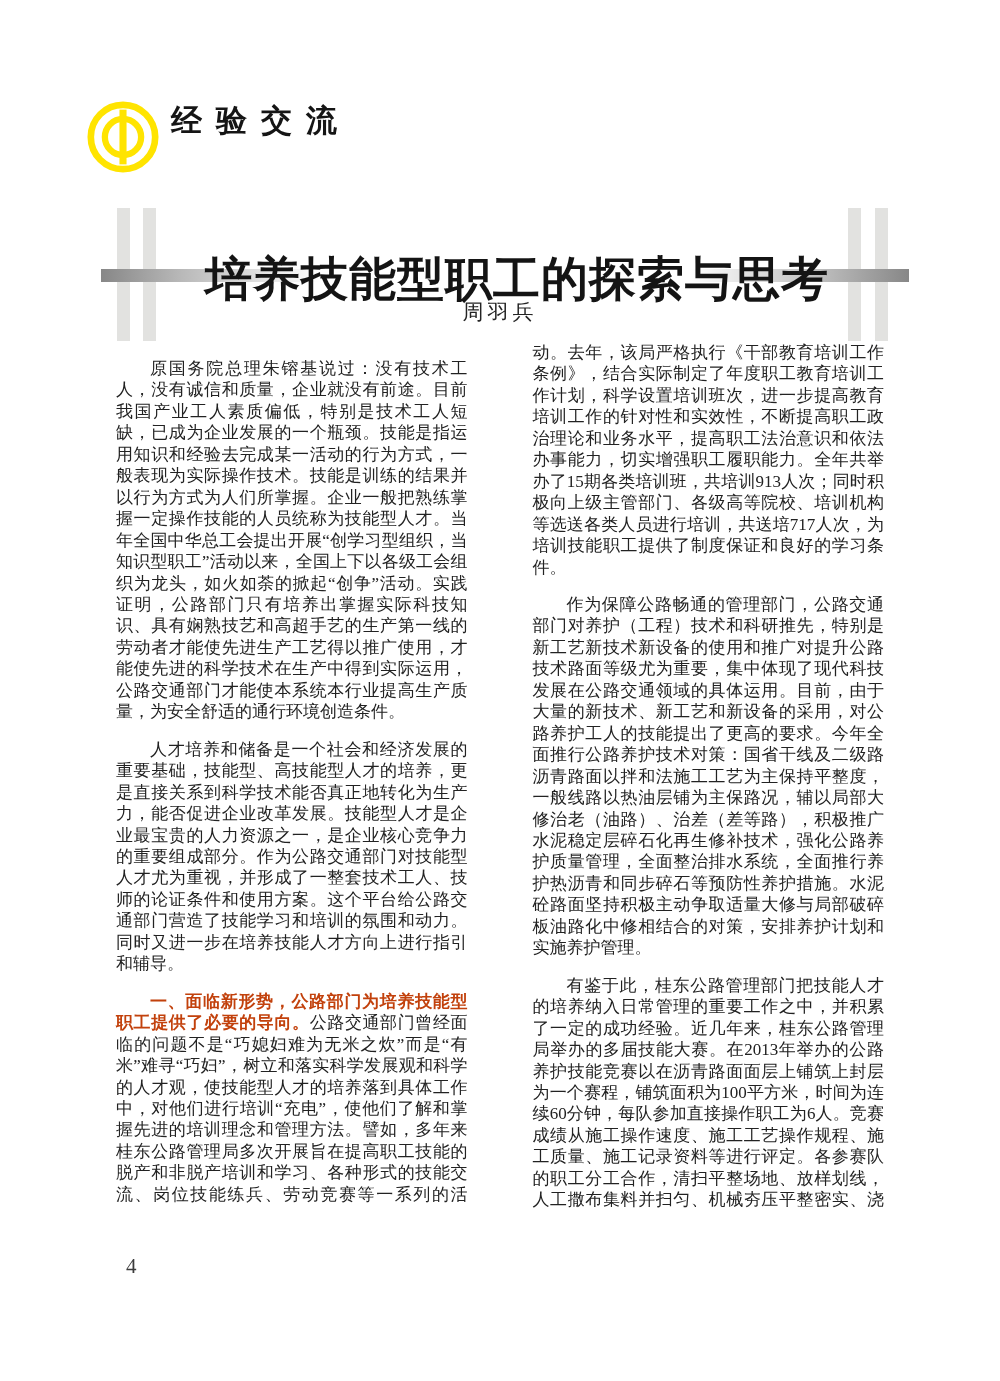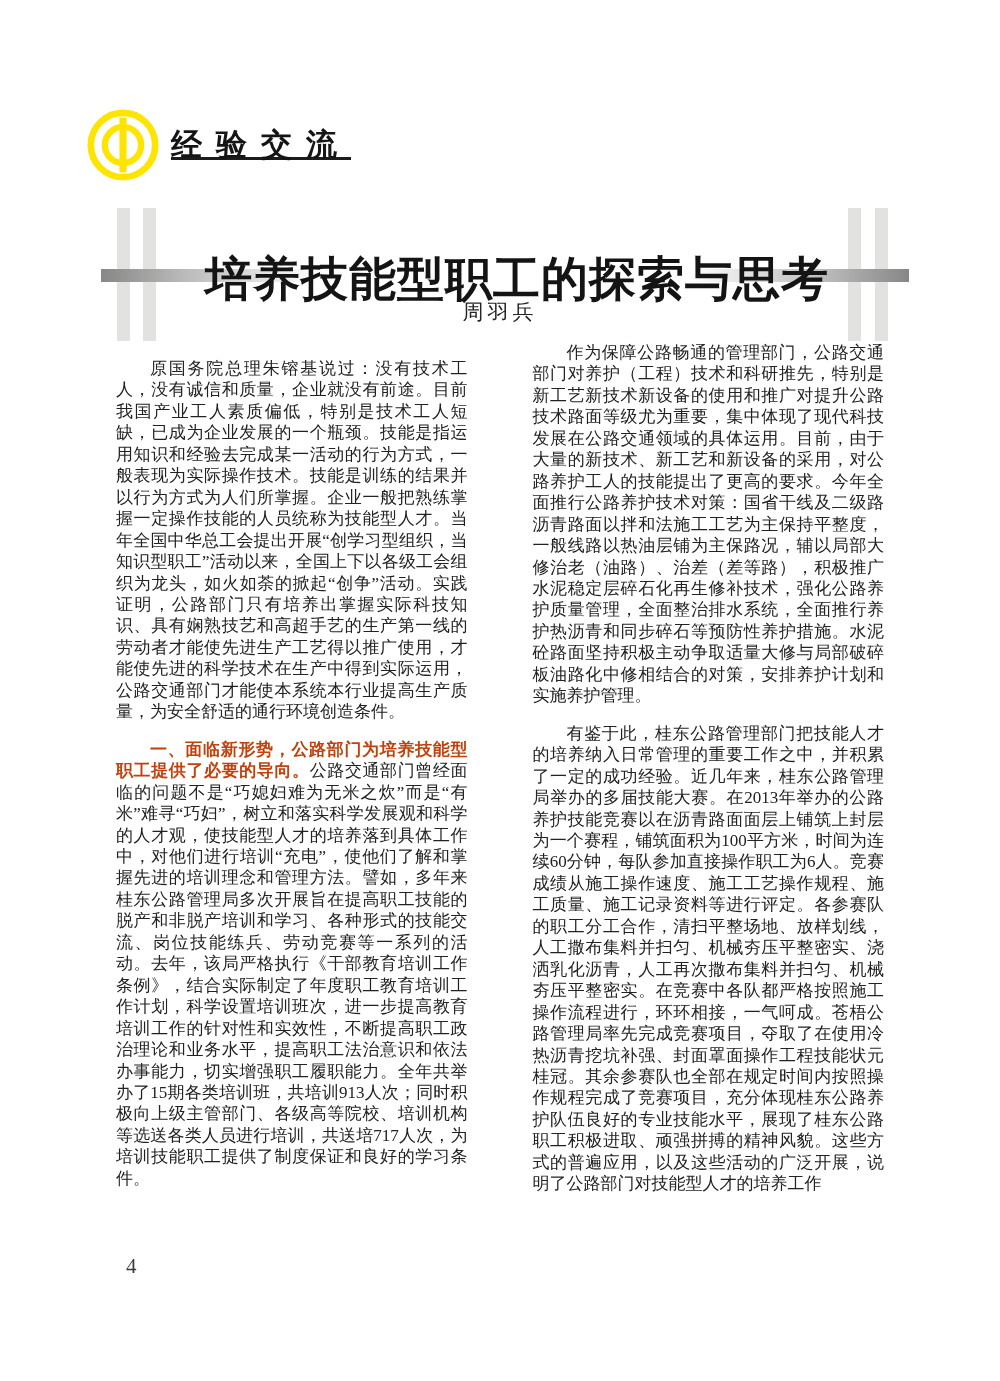--- a/index.html
+++ b/index.html
@@ -9,24 +9,22 @@
     height: 1381px;
     background: #ffffff;
     overflow: hidden;
     font-family: "Liberation Serif", serif;
     color: #1c1c1c;
   }
 
   
   .header {
     position: absolute;
-    top: 108px; left: 85px;
+    top: 100px; left: 85px;
     display: flex;
-    align-items: center;
-    text-decoration: underline;
   }
   .logo { width: 76px; height: 74px; display: inline-block; }
   .logo svg { width: 76px; height: 74px; display: block; }
   .section-label {
     margin-left: 10px;
     font-size: 31px;
     font-weight: bold;
     letter-spacing: 14px;
     color: #151515;
     font-family: "Liberation Serif", serif;
@@ -130,20 +128,21 @@
     <div class="vbar r1"></div>
     <div class="vbar r2"></div>
     <div class="hbar right"></div>
 
     <h1 class="title">培养技能型职工的探索与思考</h1>
     <div class="author">周羽兵</div>
   </div>
 
   <div class="article">
     <p><span>原国务院总理朱镕基说过：没有技术工人，没有诚信和质量，企业就没有前途。目前我国产业工人素质偏低，特别是技术工人短缺，已成为企业发展的一个瓶颈。技能是指运用知识和经验去完成某一活动的行为方式，一般表现为实际操作技术。技能是训练的结果并以行为方式为人们所掌握。企业一般把熟练掌握一定操作技能的人员统称为技能型人才。当年全国中华总工会提出开展“创学习型组织，当知识型职工”活动以来，全国上下以各级工会组织为龙头，如火如荼的掀起“创争”活动。实践证明，公路部门只有培养出掌握实际科技知识、具有娴熟技艺和高超手艺的生产第一线的劳动者才能使先进生产工艺得以推广使用，才能使先进的科学技术在生产中得到实际运用，公路交通部门才能使本系统本行业提高生产质量，为安全舒适的通行环境创造条件。</span></p>
+    <p><span>人才培养和储备是一个社会和经济发展的重要基础，技能型、高技能型人才的培养，更是直接关系到科学技术能否真正地转化为生产力，能否促进企业改革发展。技能型人才是企业最宝贵的人力资源之一，是企业核心竞争力的重要组成部分。作为公路交通部门对技能型人才尤为重视，并形成了一整套技术工人、技师的论证条件和使用方案。这个平台给公路交通部门营造了技能学习和培训的氛围和动力。同时又进一步在培养技能人才方向上进行指引和辅导。</span></p>
     <p><b class="lead">一、面临新形势，公路部门为培养技能型职工提供了必要的导向。</b><span>公路交通部门曾经面临的问题不是“巧媳妇难为无米之炊”而是“有米”难寻“巧妇”，树立和落实科学发展观和科学的人才观，使技能型人才的培养落到具体工作中，对他们进行培训“充电”，使他们了解和掌握先进的培训理念和管理方法。譬如，多年来桂东公路管理局多次开展旨在提高职工技能的脱产和非脱产培训和学习、各种形式的技能交流、岗位技能练兵、劳动竞赛等一系列的活动。去年，该局严格执行《干部教育培训工作条例》，结合实际制定了年度职工教育培训工作计划，科学设置培训班次，进一步提高教育培训工作的针对性和实效性，不断提高职工政治理论和业务水平，提高职工法治意识和依法办事能力，切实增强职工履职能力。全年共举办了15期各类培训班，共培训913人次；同时积极向上级主管部门、各级高等院校、培训机构等选送各类人员进行培训，共送培717人次，为培训技能职工提供了制度保证和良好的学习条件。</span></p>
     <p><span>作为保障公路畅通的管理部门，公路交通部门对养护（工程）技术和科研推先，特别是新工艺新技术新设备的使用和推广对提升公路技术路面等级尤为重要，集中体现了现代科技发展在公路交通领域的具体运用。目前，由于大量的新技术、新工艺和新设备的采用，对公路养护工人的技能提出了更高的要求。今年全面推行公路养护技术对策：国省干线及二级路沥青路面以拌和法施工工艺为主保持平整度，一般线路以热油层铺为主保路况，辅以局部大修治老（油路）、治差（差等路），积极推广水泥稳定层碎石化再生修补技术，强化公路养护质量管理，全面整治排水系统，全面推行养护热沥青和同步碎石等预防性养护措施。水泥砼路面坚持积极主动争取适量大修与局部破碎板油路化中修相结合的对策，安排养护计划和实施养护管理。</span></p>
     <p><span>有鉴于此，桂东公路管理部门把技能人才的培养纳入日常管理的重要工作之中，并积累了一定的成功经验。近几年来，桂东公路管理局举办的多届技能大赛。在2013年举办的公路养护技能竞赛以在沥青路面面层上铺筑上封层为一个赛程，铺筑面积为100平方米，时间为连续60分钟，每队参加直接操作职工为6人。竞赛成绩从施工操作速度、施工工艺操作规程、施工质量、施工记录资料等进行评定。各参赛队的职工分工合作，清扫平整场地、放样划线，人工撒布集料并扫匀、机械夯压平整密实、浇洒乳化沥青，人工再次撒布集料并扫匀、机械夯压平整密实。在竞赛中各队都严格按照施工操作流程进行，环环相接，一气呵成。苍梧公路管理局率先完成竞赛项目，夺取了在使用冷热沥青挖坑补强、封面罩面操作工程技能状元桂冠。其余参赛队也全部在规定时间内按照操作规程完成了竞赛项目，充分体现桂东公路养护队伍良好的专业技能水平，展现了桂东公路职工积极进取、顽强拼搏的精神风貌。这些方式的普遍应用，以及这些活动的广泛开展，说明了公路部门对技能型人才的培养工作</span></p>
   </div>
 
   <span class="page-number">4</span>
 
 </div>
 
 </body></html>

